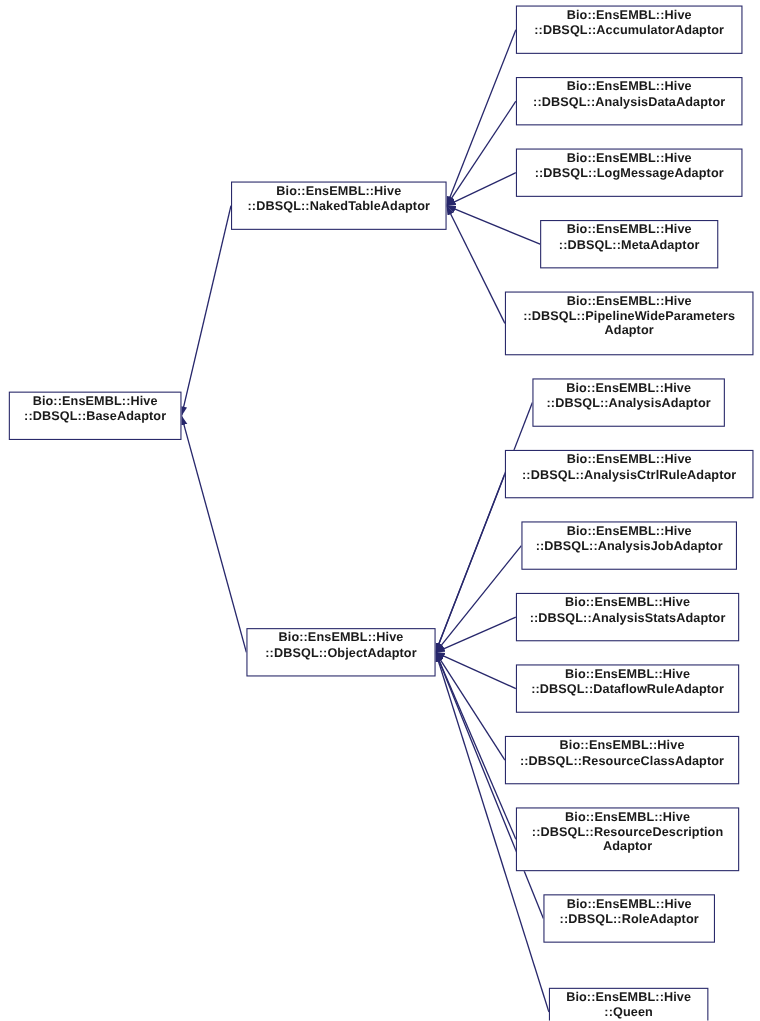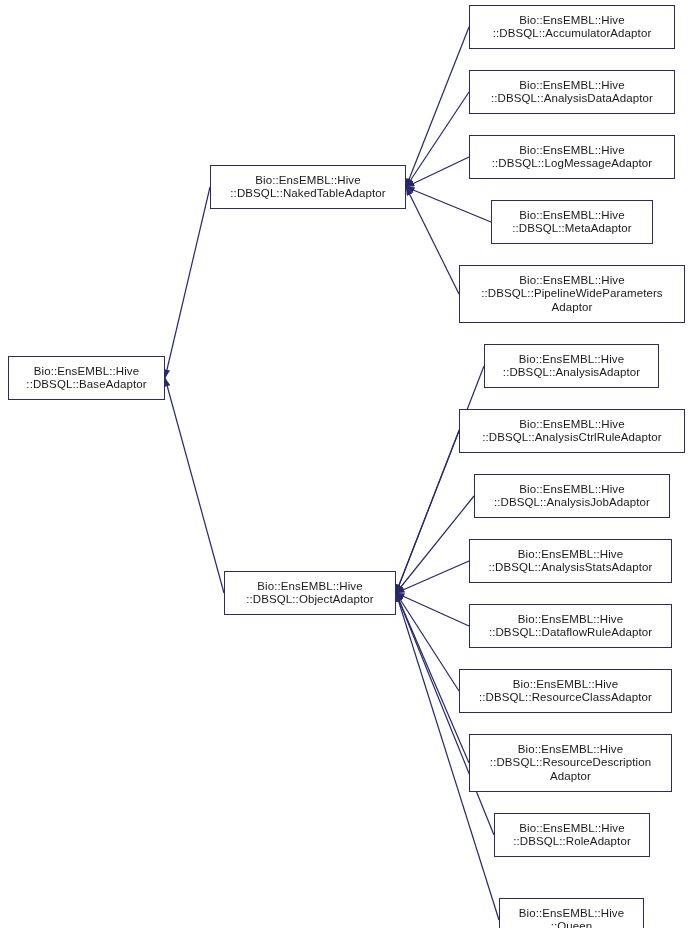--- a/index.html
+++ b/index.html
@@ -26,25 +26,25 @@
   .node {
     position: absolute;
     box-sizing: border-box;
     border: 1px solid #2a2a6a;
     background: #ffffff;
     color: #1a1a1a;
     font-size: 11.5px;
     line-height: 13.5px;
     text-align: center;
     display: flex;
-    align-items: center;
     justify-content: center;
     padding: 2px 3px;
     white-space: pre-line;
     letter-spacing: 0.1px;
+    font-weight: bold;
   }
 </style>
 </head>
 <body>
 
 <div id="canvas">
   <svg class="edges" viewBox="0 0 691 928">
     <defs>
       <marker id="arrow" markerWidth="9" markerHeight="9" refX="8.5" refY="3.2" orient="auto" markerUnits="userSpaceOnUse">
         <path d="M0,0 L9,3.2 L0,6.4 z" fill="#27276b"></path>

